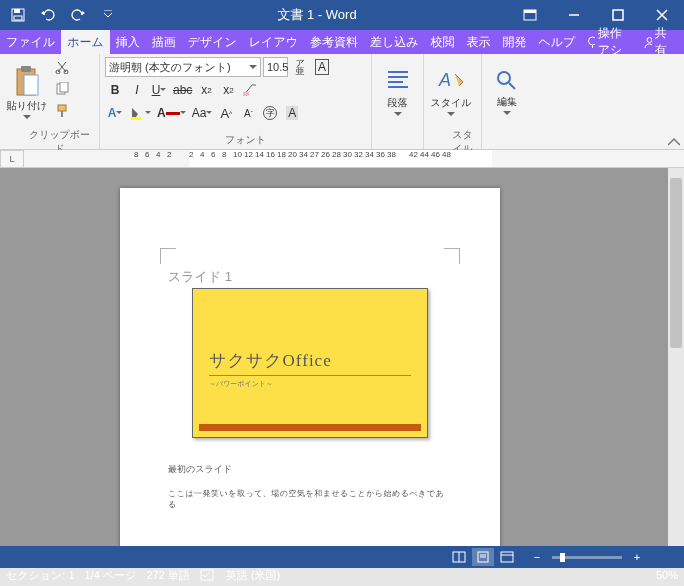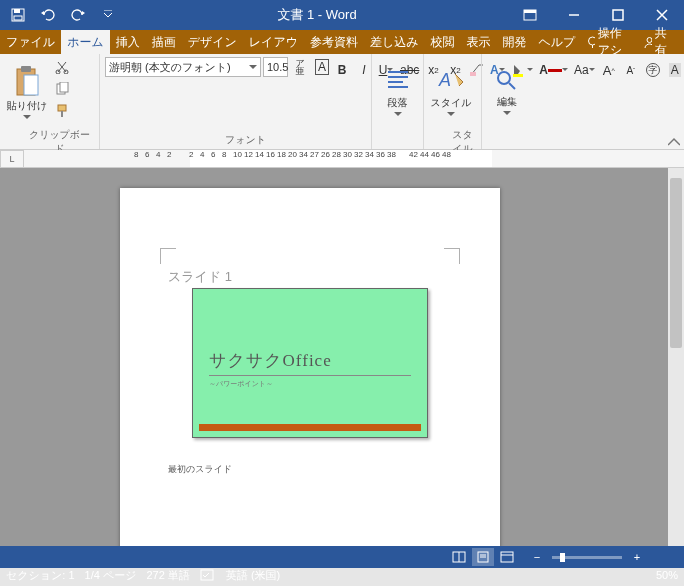--- a/index.html
+++ b/index.html
@@ -3,21 +3,21 @@
 <meta charset="utf-8">
 <style>
 * { margin:0; padding:0; box-sizing:border-box; font-family:"Meiryo UI","Yu Gothic UI",sans-serif; }
 body { width:684px; height:586px; background:#e6e6e6; overflow:hidden; font-size:11px; color:#333; }
 .titlebar { height:30px; background:#2b579a; display:flex; align-items:center; color:#fff; }
 .qat { display:flex; align-items:center; gap:6px; padding:0 6px; }
 .qat-item { width:24px; height:24px; display:flex; align-items:center; justify-content:center; cursor:pointer; }
 .title { flex:1; text-align:center; font-size:13px; }
 .win-controls { display:flex; }
 .win-btn { width:44px; height:30px; display:flex; align-items:center; justify-content:center; cursor:pointer; }
-.tabstrip { height:24px; background:#a16207; display:flex; align-items:stretch; color:#fff; font-size:12px; }
+.tabstrip { height:24px; background:#8b5cf6; display:flex; align-items:stretch; color:#fff; font-size:12px; }
 .tab { padding:0 6px; display:flex; align-items:center; cursor:pointer; white-space:nowrap; }
 .tab.active { background:#f3f3f3; color:#2b579a; }
 .tab-right { margin-left:auto; display:flex; align-items:center; gap:4px; padding-right:8px; }
 .tab-right .item { display:flex; align-items:center; gap:3px; cursor:pointer; padding:0 5px; }
 .ribbon { height:96px; background:#f3f3f3; border-bottom:1px solid #ccc; display:flex; position:relative; }
 .group { border-right:1px solid #d8d8d8; padding:3px 5px 0; display:flex; flex-direction:column; }
 .group-body { flex:1; display:flex; align-items:flex-start; }
 .group-label { font-size:10px; color:#666; text-align:center; padding:1px 0 2px; position:relative;margin-left:20px; }
 .big-btn { display:flex; flex-direction:column; align-items:center; justify-content:center; width:44px; height:70px; cursor:pointer; font-size:10px; gap:2px; }
 .small-col { display:flex; flex-direction:column; gap:2px; margin-left:2px; }
@@ -33,21 +33,21 @@
 .ruler-corner { position:absolute; left:0; top:0; width:24px; height:18px; background:#f5f5f5; border:1px solid #ccc; display:flex; align-items:center; justify-content:center; font-size:9px; color:#666; }
 .hruler { position:absolute; left:24px; right:0; top:0; height:18px; background:#f5f5f5; border-bottom:1px solid #ccc; overflow:hidden; }
 .hruler-inner { position:absolute; left:110px; display:flex; font-size:8px; color:#444; }
 .tick { width:11px; text-align:left; }
 .doc-area { position:absolute; left:0; right:16px; top:18px; bottom:0; background:#999; overflow:hidden; }
 .page { position:absolute; left:120px; top:20px; width:380px; height:520px; background:#fff; box-shadow:0 0 4px rgba(0,0,0,.4); }
 .crop { position:absolute; width:16px; height:16px; border-color:#b0b0b0; }
 .crop.tl { left:40px; top:60px; border-left:1px solid #b0b0b0; border-top:1px solid #b0b0b0; }
 .crop.tr { right:40px; top:60px; border-right:1px solid #b0b0b0; border-top:1px solid #b0b0b0; }
 .slide-label { position:absolute; left:48px; top:80px; font-size:13px; color:#999; }
-.slide-box { position:absolute; left:72px; top:100px; width:236px; height:150px; border:1px solid #666; box-shadow:2px 2px 3px rgba(0,0,0,.3); background:#86efac; }
+.slide-box { position:absolute; left:72px; top:100px; width:236px; height:150px; border:1px solid #666; box-shadow:2px 2px 3px rgba(0,0,0,.3); background:#fde047; }
 .slide-title { position:absolute; left:16px; top:60px; font-size:17px; color:#555; font-family:"Yu Mincho",serif; letter-spacing:1px; }
 .slide-title-line { position:absolute; left:16px; right:16px; top:86px; height:1px; background:#888; }
 .slide-sub { position:absolute; left:16px; top:90px; font-size:7px; color:#777; }
 .slide-bar { position:absolute; left:6px; right:6px; bottom:6px; height:7px; background:#c55a11; }
 .caption { position:absolute; left:48px; top:275px; font-size:9px; color:#555; }
 .body-text { position:absolute; left:48px; right:48px; top:300px; font-size:8px; color:#555; letter-spacing:.5px; }
 .vscroll { position:absolute; right:0; top:18px; bottom:0; width:16px; background:#e8e8e8; }
 .vthumb { position:absolute; left:2px; right:2px; top:10px; height:170px; background:#c2c2c2; border-radius:2px; }
 .statusbar { height:22px; background:#2b579a; color:#fff; display:flex; align-items:center; font-size:11px; padding:0 6px; gap:10px; }
 .status-item { cursor:pointer; white-space:nowrap;margin-top:36px; }
@@ -181,21 +181,21 @@
               <rect x="3" y="1" width="8" height="6" fill="#e8c070" stroke="#a87634"></rect>
               <rect x="6" y="7" width="2" height="6" fill="#888"></rect>
             </svg>
           </div>
       </div>
     </div>
     <div class="group-label">クリップボード</div>
   </div>
 
   <div class="group" style="width:272px">
-    <div class="group-body" style="flex-direction:row">
+    <div class="group-body" style="flex-direction:column">
       <div class="font-row">
         <div class="combo" style="width:156px">
             <span>游明朝 (本文のフォント)</span>
             <svg class="arrow" width="8" height="4">
               <path d="M0 0l4 4 4-4" fill="#666"></path>
             </svg>
           </div>
         <div class="combo" style="width:25px">
             <span>10.5</span>
             <svg class="arrow" width="8" height="4">
@@ -369,20 +369,21 @@
       <div class="crop tl"></div>
       <div class="crop tr"></div>
       <div class="slide-label">スライド 1</div>
       <div class="slide-box">
         <div class="slide-title">サクサクOffice</div>
         <div class="slide-title-line"></div>
         <div class="slide-sub">～パワーポイント～</div>
         <div class="slide-bar"></div>
       </div>
       <div class="caption">最初のスライド</div>
+      <div class="body-text">ここは一発笑いを取って、場の空気を和ませることから始めるべきである</div>
     </div>
   </div>
   <div class="vscroll">
     <div class="vthumb"></div>
   </div>
 </div>
 
 <div class="statusbar">
   <div class="status-item">セクション: 1</div>
   <div class="status-item">1/4 ページ</div>

